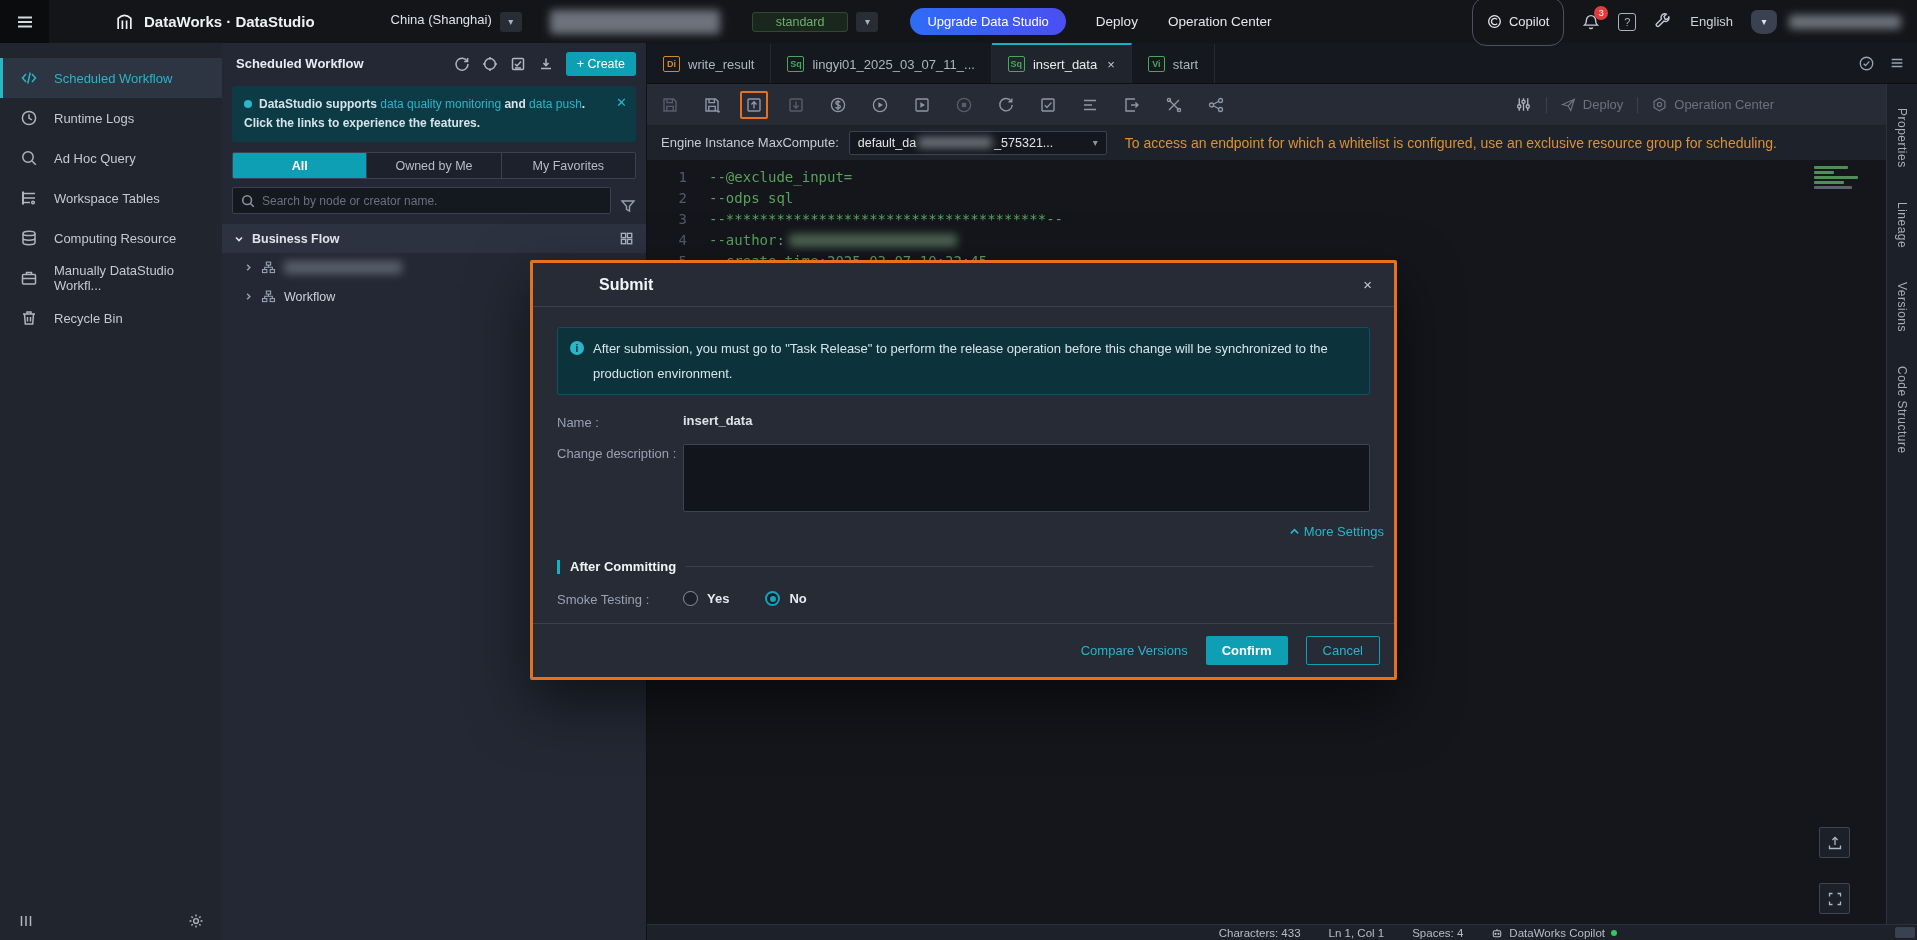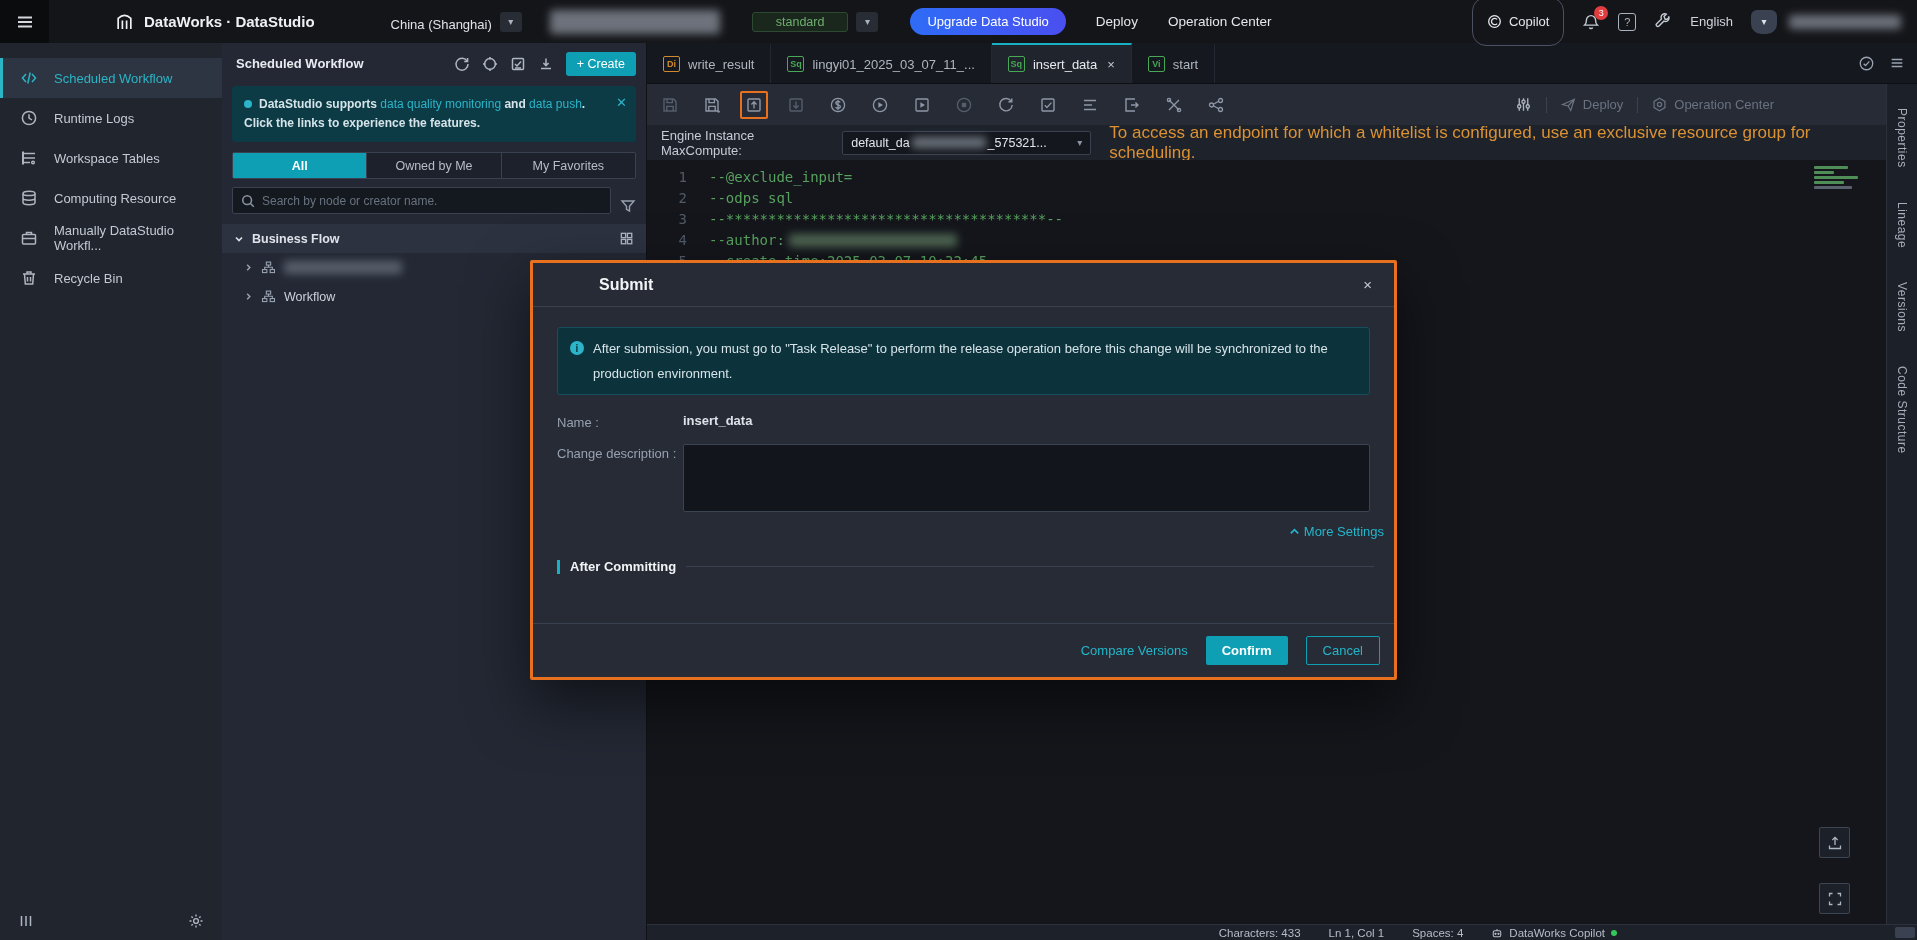--- a/index.html
+++ b/index.html
@@ -4,21 +4,21 @@
 <style>
   * { margin:0; padding:0; box-sizing:border-box; }
   html,body { width:1917px; height:940px; }
   body { position:relative; background:#14161b; font-family:"Liberation Sans",sans-serif; font-size:13px; color:#c6ccd6; overflow:hidden; }
   svg { display:block; }
 
   
   .topbar { position:absolute; top:0; left:0; width:1917px; height:43px; background:#141519; display:flex; align-items:center; z-index:5; }
   .hamburger { width:49px; height:43px; background:#0b0c0e; display:flex; align-items:center; justify-content:center; cursor:pointer; }
   .brand { display:flex; align-items:center; gap:10px; margin-left:66px; color:#eef1f4; font-size:15px; font-weight:bold; }
-  .region { display:flex; align-items:flex-end; gap:8px; margin-left:76px; color:#dfe3e9; font-size:13px; }
+  .region { display:flex; align-items:flex-start; gap:8px; margin-left:76px; color:#dfe3e9; font-size:13px; }
   .chev-box { width:22px; height:20px; border-radius:3px; background:#272c35; display:flex; align-items:center; justify-content:center; color:#aab2bf; font-size:10px; }
   .blurblock { background:#8b929d; border-radius:3px; filter:blur(4px); opacity:.75; }
   .ws-blur { width:170px; height:24px; margin-left:28px; }
   .envwrap { display:flex; align-items:center; gap:8px; margin-left:32px; }
   .env-badge { background:#19271d; border:1px solid #2f4a33; color:#6fae6f; border-radius:3px; padding:2px 23px; font-size:12.5px; }
   .upgrade { margin-left:32px; background:linear-gradient(90deg,#2e6cf6,#4a4ff0); color:#fff; border:none; border-radius:14px; padding:6px 17px; font-size:13px; cursor:pointer; font-family:inherit; }
   .topmenu { margin-left:30px; color:#e3e6ea; font-size:13.5px; cursor:pointer; }
   .top-right { margin-left:auto; display:flex; align-items:center; gap:18px; padding-right:16px; }
   .copilot-pill { display:flex; align-items:center; gap:7px; border:1px solid #4a5160; border-radius:14px; padding:16px 14px; color:#e3e6ea; font-size:13px; cursor:pointer; }
   .bell-wrap { position:relative; cursor:pointer; }
@@ -80,21 +80,21 @@
   .ticon.dim { color:#565e6b; }
   .orangebox { border:2px solid #e8711f; border-radius:2px; padding:3px; margin:0 -5px; }
   .toolbar-right { margin-left:auto; display:flex; align-items:center; gap:14px; padding-right:98px; }
   .tb-div { width:1px; height:16px; background:#3a4150; }
   .tb-dim-item { display:flex; align-items:center; gap:7px; color:#6a7280; font-size:13px; cursor:default; }
   .engine-row { height:35px; background:#1d222b; display:flex; align-items:center; padding:0 14px; gap:10px; }
   .engine-label { color:#c6ccd6; font-size:13px; }
   .engine-select { width:258px; height:24px; background:#14171d; border:1px solid #3a4150; border-radius:2px; display:flex; align-items:center; padding:0 8px; gap:2px; color:#e2e6ec; font-size:12.5px; cursor:pointer; }
   .engine-select .blur { width:74px; height:11px; border-radius:2px; }
   .engine-select .chev { margin-left:auto; color:#8a93a0; font-size:10px; }
-  .engine-warn { color:#dc9233; font-size:17px; margin-left:8px; }
+  .engine-warn { color:#dc9233; font-size:14px; margin-left:8px; }
   .codearea { flex:1; position:relative; background:#14161b; font-family:"DejaVu Sans Mono","Liberation Mono",monospace; font-size:14px; overflow:hidden; }
   .codeline { display:flex; height:21px; line-height:21px; }
   .codeline:first-child { margin-top:7px; }
   .lnum { width:62px; text-align:right; padding-right:22px; color:#525a68; }
   .ltext { color:#57a25e; white-space:pre; display:flex; align-items:center; gap:4px; }
   .code-blur { width:168px; height:13px; background:#5d7a62; border-radius:2px; filter:blur(4px); opacity:.8; }
   .minimap { position:absolute; top:6px; right:26px; width:46px; }
   .minimap div { height:3px; margin-bottom:2px; border-radius:1px; }
   .float-btn { position:absolute; right:36px; width:31px; height:31px; background:#1b2029; border:1px solid #3e4552; border-radius:2px; display:flex; align-items:center; justify-content:center; color:#aeb6c2; cursor:pointer; }
   .fb1 { bottom:66px; } .fb2 { bottom:10px; }
@@ -211,20 +211,29 @@
         <svg width="18" height="18" viewBox="0 0 18 18" fill="none" stroke="currentColor" stroke-width="1.5">
           <circle cx="9" cy="9" r="6.6"></circle>
           <path d="M9 5.2V9l3 2"></path>
         </svg>
       </span>
     <span>Runtime Logs</span>
   </div>
   <div class="side-item">
     <span class="sicon">
         <svg width="18" height="18" viewBox="0 0 18 18" fill="none" stroke="currentColor" stroke-width="1.5">
+          <circle cx="8" cy="8" r="5.2"></circle>
+          <path d="m12 12 3.8 3.8"></path>
+        </svg>
+      </span>
+    <span>Ad Hoc Query</span>
+  </div>
+  <div class="side-item">
+    <span class="sicon">
+        <svg width="18" height="18" viewBox="0 0 18 18" fill="none" stroke="currentColor" stroke-width="1.5">
           <path d="M3 4.5h12M3 9h12M3 13.5h7"></path>
           <path d="M3 2.5v13" stroke-width="2"></path>
           <circle cx="13" cy="13.5" r="1.3"></circle>
         </svg>
       </span>
     <span>Workspace Tables</span>
   </div>
   <div class="side-item">
     <span class="sicon">
         <svg width="18" height="18" viewBox="0 0 18 18" fill="none" stroke="currentColor" stroke-width="1.5">
@@ -619,19 +628,32 @@
             <path d="m2 8 4-4 4 4"></path>
           </svg>
         <span>More Settings</span>
       </span>
     </div>
     <div class="section-row">
       <span class="sec-bar"></span>
       <span class="sec-title">After Committing</span>
       <span class="sec-line"></span>
     </div>
+    <div class="smoke-row">
+      <span class="flabel">Smoke Testing :</span>
+      <div class="radio-group">
+        <span class="radio">
+          <span class="rdot"></span>
+          <span>Yes</span>
+        </span>
+        <span class="radio checked">
+          <span class="rdot"></span>
+          <span>No</span>
+        </span>
+      </div>
+    </div>
   </div>
   <div class="m-foot">
     <button class="link-btn">Compare Versions</button>
     <button class="btn-confirm">Confirm</button>
     <button class="btn-cancel">Cancel</button>
   </div>
 </div>
 
 </body></html>

